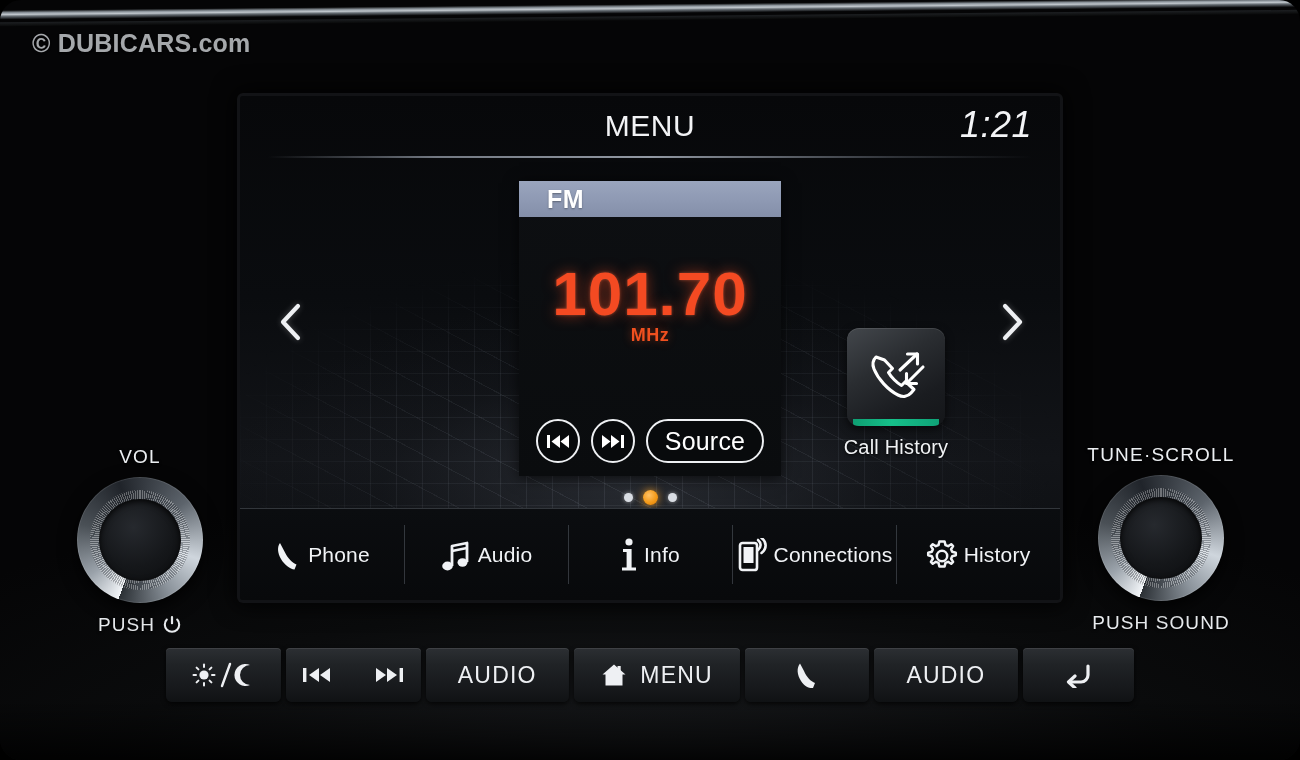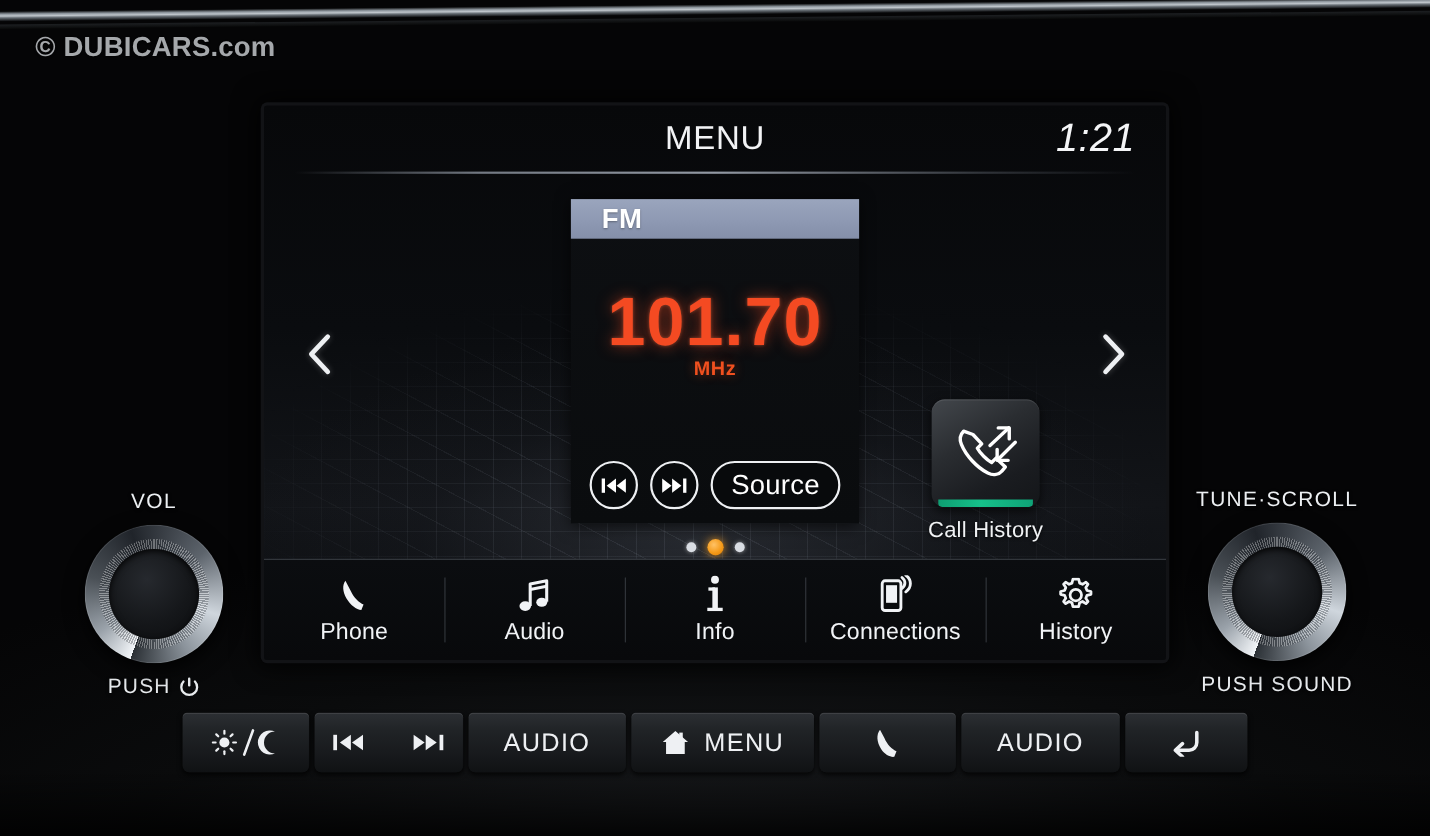--- a/index.html
+++ b/index.html
@@ -9,20 +9,21 @@
     font-family:"Liberation Sans", sans-serif;
   }
 
   
   #dash {
     position:relative; width:1300px; height:760px;
     background:
       radial-gradient(ellipse 900px 300px at 650px 780px, #1b1d20 0%, #0a0b0c 60%, #050506 100%),
       linear-gradient(180deg,#060607 0%, #0b0c0e 22%, #101113 55%, #08090a 100%);
     overflow:hidden;
+    border-radius:21px;
   }
   
   .trim-top {
     position:absolute; left:-40px; top:4px; width:1400px; height:9px;
     background:linear-gradient(180deg,#0a0b0c 0%,#9aa3ab 28%,#cfd6dc 48%,#70787f 66%,#0c0d0f 100%);
     transform:rotate(-0.55deg);
     opacity:.92;
   }
   .trim-top2 {
     position:absolute; left:-40px; top:16px; width:1400px; height:4px;
@@ -126,21 +127,21 @@
     color:#fff;
   }
   .tbtn-src {
     width:auto; height:44px; border-radius:24px; padding:16px 17px;
     border:2.5px solid #eef0f3; background:rgba(8,9,11,.55);
     display:flex; align-items:center; justify-content:center;
     color:#fff; font-size:25px; letter-spacing:.2px;
   }
 
   
-  .shortcut { position:absolute; left:601px; top:232px; width:110px; text-align:center;margin-top:35px; }
+  .shortcut { position:absolute; left:601px; top:232px; width:110px; text-align:center; }
   .sc-tile {
     width:98px; height:98px; margin:0 auto;
     border-radius:12px;
     background:linear-gradient(150deg,#43474c 0%,#2a2d31 38%,#1a1c20 72%,#141619 100%);
     box-shadow:0 3px 9px rgba(0,0,0,.65), inset 0 1px 0 rgba(255,255,255,.10);
     position:relative; overflow:hidden;
     display:flex; align-items:center; justify-content:center;
   }
   .sc-tile::after {
     content:""; position:absolute; left:6px; right:6px; bottom:0; height:7px;
@@ -165,21 +166,21 @@
 
   
   .navbar {
     position:absolute; left:0; right:0; bottom:0; height:92px;
     background:linear-gradient(180deg,#0b0d10 0%,#08090b 100%);
     border-top:1px solid rgba(150,158,172,.30);
     display:flex;
   }
   .navitem {
     flex:1; position:relative;
-    display:flex; flex-direction:column; align-items:center; justify-content:center;
+    display:flex; flex-direction:row; align-items:center; justify-content:center;
     gap:6px; color:#f1f3f6;
   }
   .navitem + .navitem::before {
     content:""; position:absolute; left:0; top:16px; bottom:16px; width:1px;
     background:rgba(140,148,162,.32);
   }
   .nav-ico { height:34px; display:flex; align-items:flex-end; justify-content:center; }
   .nav-lbl { font-size:21px; letter-spacing:.2px; }
 
   

